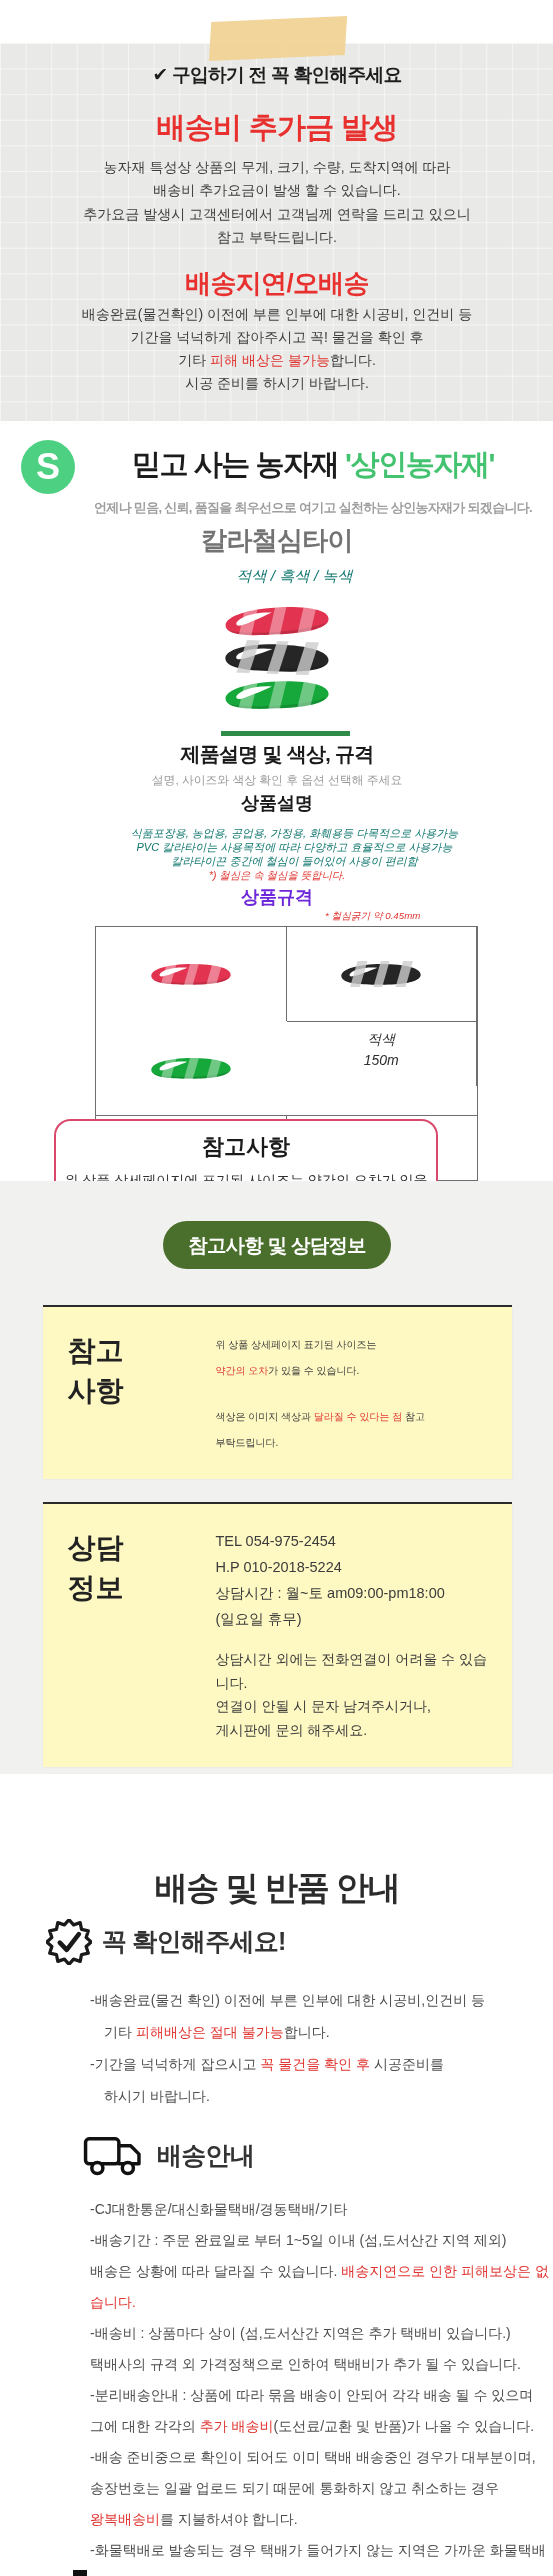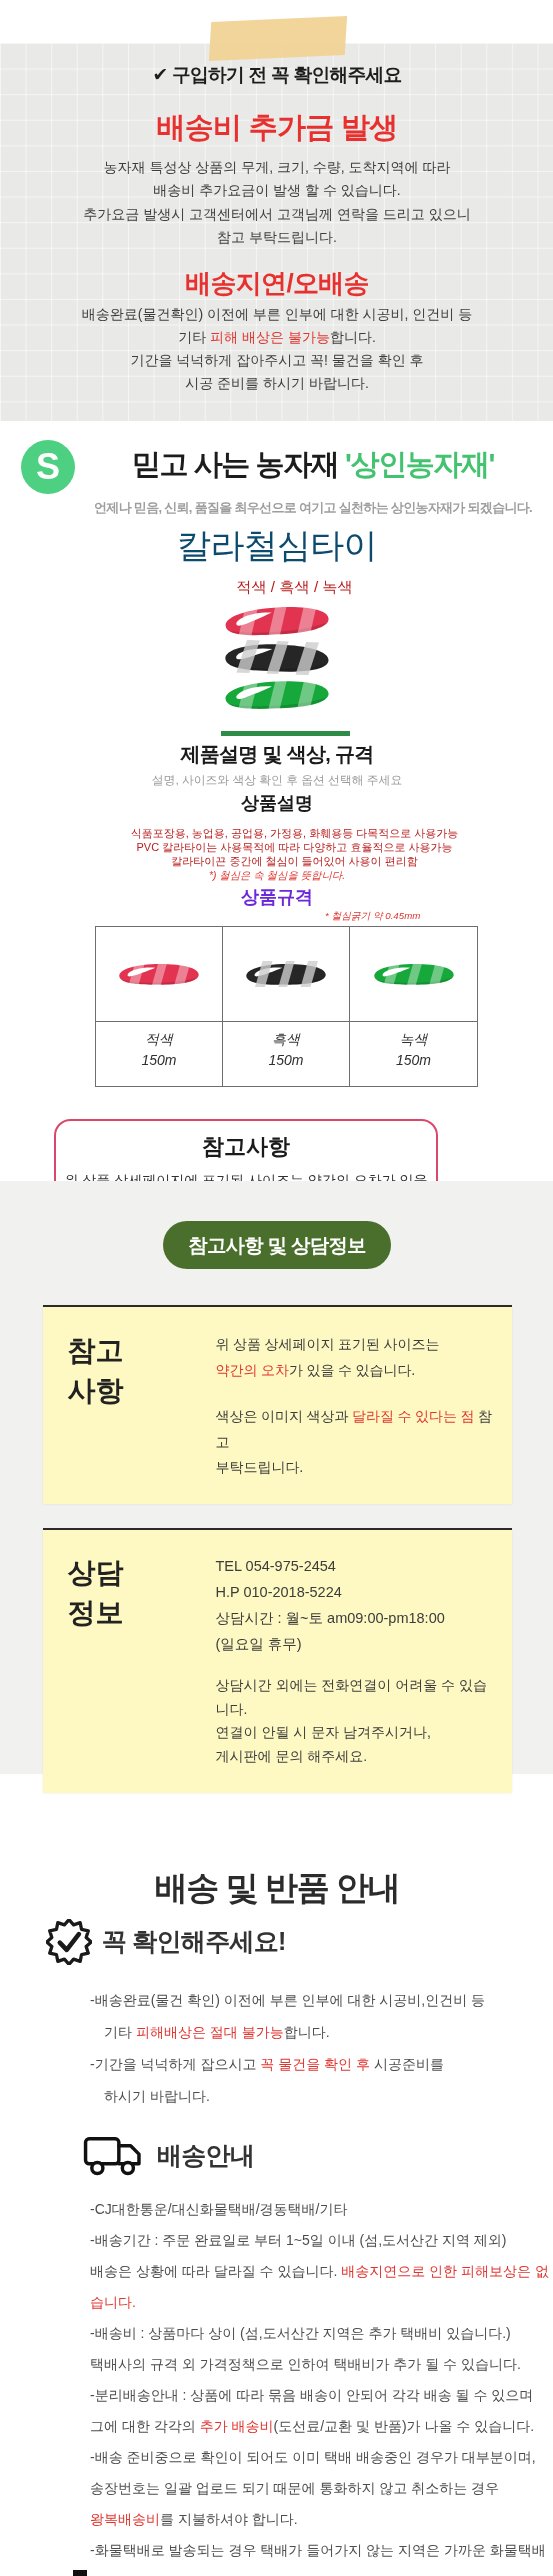--- a/index.html
+++ b/index.html
@@ -1,21 +1,21 @@
 <!DOCTYPE html>
 <html style="font-size:11px"><head>
 <meta charset="utf-8">
 <style>
   html,body{margin:0;padding:0;background:#fff;}
   .page{position:relative;width:554px;height:2576px;margin:0 auto;background:#ffffff;
         font-family:"Liberation Sans","DejaVu Sans",sans-serif;color:#3f3f3f;overflow:hidden;}
   .abs{position:absolute;left:0;width:554px;}
   .ctr{text-align:center;}
   .rd{color:#e0342f;}
-  .hand{color:#b91c1c;margin-left:35px;}
+  .hand{font-style:italic;color:#0f766e;margin-left:35px;}
 
   
   .tape{position:absolute;top:19.4px;left:210px;width:136px;height:39px;background:#f0d396;
         transform:rotate(-2.5deg) skewX(-6deg);z-index:3;opacity:.95;}
 
   
   .grid-section{top:43px;height:378px;background-color:#e9e9e7;
     background-image:linear-gradient(rgba(255,255,255,.55) 1.4px,transparent 1.4px),
                      linear-gradient(90deg,rgba(255,255,255,.55) 1.4px,transparent 1.4px);
     background-size:25.6px 25.6px;z-index:1;}
@@ -29,21 +29,21 @@
   .brand{top:439px;}
   .brand-row{position:relative;height:60px;}
   .logo-circle{position:absolute;left:21px;top:1.4px;width:54px;height:54px;border-radius:50%;
     background:#4ed082;color:#fff;font-size:36px;font-weight:800;line-height:54px;text-align:center;}
   .brand-text{margin-left:82px;width:462px;text-align:center;font-size:29px;font-weight:700;
     color:#1c1c1c;letter-spacing:-1.4px;line-height:50px;white-space:nowrap;}
   .brand-green{color:#43c270;}
   .brand-sub{margin-left:82px;width:462px;text-align:center;font-size:13px;font-weight:700;color:#9e9e9e;letter-spacing:-0.7px;}
 
   .product-head{top:523px;}
-  .product-title{font-size:34px;font-weight:400;color:#0c4a6e;letter-spacing:-0.7px;}
+  .product-title{font-size:26px;font-weight:700;color:#737373;letter-spacing:-0.7px;}
   .product-colors{margin-top:8.3px;font-size:15.2px;}
 
   .coil-stack{top:604px;text-align:center;}
   .coil{display:block;margin:0 auto 4.2px auto;}
   .coil.r1{transform:rotate(-3deg);}
   .coil.r2{transform:rotate(2deg);}
   .coil.r3{transform:rotate(-2deg);}
 
   .green-bar{position:absolute;top:731px;left:221px;width:129px;height:4.8px;background:#2e8b48;}
   .section-head{top:741px;}
@@ -53,40 +53,40 @@
   .desc{top:791px;}
   .desc-title{font-size:18px;font-weight:800;color:#1a1a1a;}
   .desc-lines{margin-top:11px;font-size:11px;line-height:14px;}
   .desc-note{margin-top:1.4px;font-size:10.4px;font-style:italic;color:#e0342f;}
 
   .spec-head{top:885px;}
   .spec-title{font-size:18px;font-weight:800;color:#6d28d9;}
   .spec-note{position:absolute;top:910px;left:325px;font-size:9.7px;font-style:italic;color:#e0342f;}
 
   .spec-table{position:absolute;top:926px;left:95px;width:381px;border:0.7px solid #6e6e6e;
-    display:grid;grid-template-columns:1fr 1fr 1fr;background:#fff;}
+    display:grid;grid-template-columns:1fr 1fr;background:#fff;}
   .spec-img-cell{height:94px;display:flex;align-items:center;justify-content:center;border-right:0.7px solid #6e6e6e;}
   .spec-img-cell:nth-child(3){border-right:none;}
   .spec-label-cell{height:57px;border-top:0.7px solid #6e6e6e;border-right:0.7px solid #6e6e6e;
     text-align:center;padding-top:7px;font-size:14px;line-height:21px;font-style:italic;color:#2f2f2f;}
   .spec-label-cell:last-child{border-right:none;}
 
   .note-box{position:absolute;top:1119px;left:54px;width:384px;height:116px;box-sizing:border-box;
     border:2.8px solid #d9486a;border-radius:16.6px;background:#fff;text-align:center;}
   .note-box-title{margin-top:11px;font-size:22px;font-weight:800;color:#1a1a1a;}
   .note-box-lines{margin-top:7px;font-size:14px;line-height:23.5px;color:#2e2e2e;font-weight:500;}
 
   .gray-section{top:1181px;height:593px;background:#f1f1ef;}
   .pill{margin:40px auto 0 auto;width:228px;height:48px;border-radius:25px;background:#4a6e2b;
     color:#fff;font-size:19.4px;font-weight:800;text-align:center;line-height:48px;letter-spacing:-0.7px;}
   .card{margin:36px auto 0 auto;width:469px;background:#fef9c3;border-top:2.1px solid #2b2b2b;
     display:flex;box-shadow:0 0.7px 2.1px rgba(0,0,0,.08);}
   .card.second{margin-top:23.5px;}
   .card-label{width:104px;padding:23.5px 0 0 25px;font-size:28px;font-weight:800;line-height:40px;color:#222;}
-  .card-body{flex:1;padding:25px 19.4px 23.5px 44px;font-size:14px;line-height:25.6px;color:#3c3c3c;font-family:Liberation Serif, serif;}
+  .card-body{flex:1;padding:25px 19.4px 23.5px 44px;font-size:10px;line-height:25.6px;color:#3c3c3c;}
   .card-body .para{margin-top:21px;}
   .card2-body{flex:1;padding:23.5px 16.6px 25px 44px;font-size:14.5px;line-height:26px;color:#3c3c3c;}
   .card2-extra{margin-top:16.6px;font-size:14px;line-height:23.5px;}
 
   .shipping{top:1837px;height:739px;background:#fff;}
   .ship-title{margin-top:30.5px;font-size:33px;line-height:40px;font-weight:800;color:#2b2b2b;
     text-align:center;letter-spacing:-1.4px;}
   .check-row{margin:11px 0 0 46px;display:flex;align-items:center;height:46px;}
   .check-row .t{margin-left:9.7px;font-size:25px;font-weight:800;color:#333;letter-spacing:-0.7px;}
   .check-lines{margin:19.4px 0 0 90px;font-size:14px;line-height:32px;color:#4d4d4d;}
@@ -109,22 +109,22 @@
     <div class="gs-red1">배송비 추가금 발생</div>
     <div class="gs-body">
       <div>농자재 특성상 상품의 무게, 크기, 수량, 도착지역에 따라</div>
       <div>배송비 추가요금이 발생 할 수 있습니다.</div>
       <div>추가요금 발생시 고객센터에서 고객님께 연락을 드리고 있으니</div>
       <div>참고 부탁드립니다.</div>
     </div>
     <div class="gs-red2">배송지연/오배송</div>
     <div class="gs-body2">
       <div>배송완료(물건확인) 이전에 부른 인부에 대한 시공비, 인건비 등</div>
+      <div>기간을 넉넉하게 잡아주시고 꼭! 물건을 확인 후</div>
       <div><span>기타 </span><span class="rd">피해 배상은 불가능</span><span>합니다.</span></div>
-      <div>기간을 넉넉하게 잡아주시고 꼭! 물건을 확인 후</div>
       <div>시공 준비를 하시기 바랍니다.</div>
     </div>
   </div>
 
   <div class="abs brand">
     <div class="brand-row">
       <div class="logo-circle">S</div>
       <div class="brand-text"><span>믿고 사는 농자재 </span><span class="brand-green">'상인농자재'</span></div>
     </div>
     <div class="brand-sub">언제나 믿음, 신뢰, 품질을 최우선으로 여기고 실천하는 상인농자재가 되겠습니다.</div>

